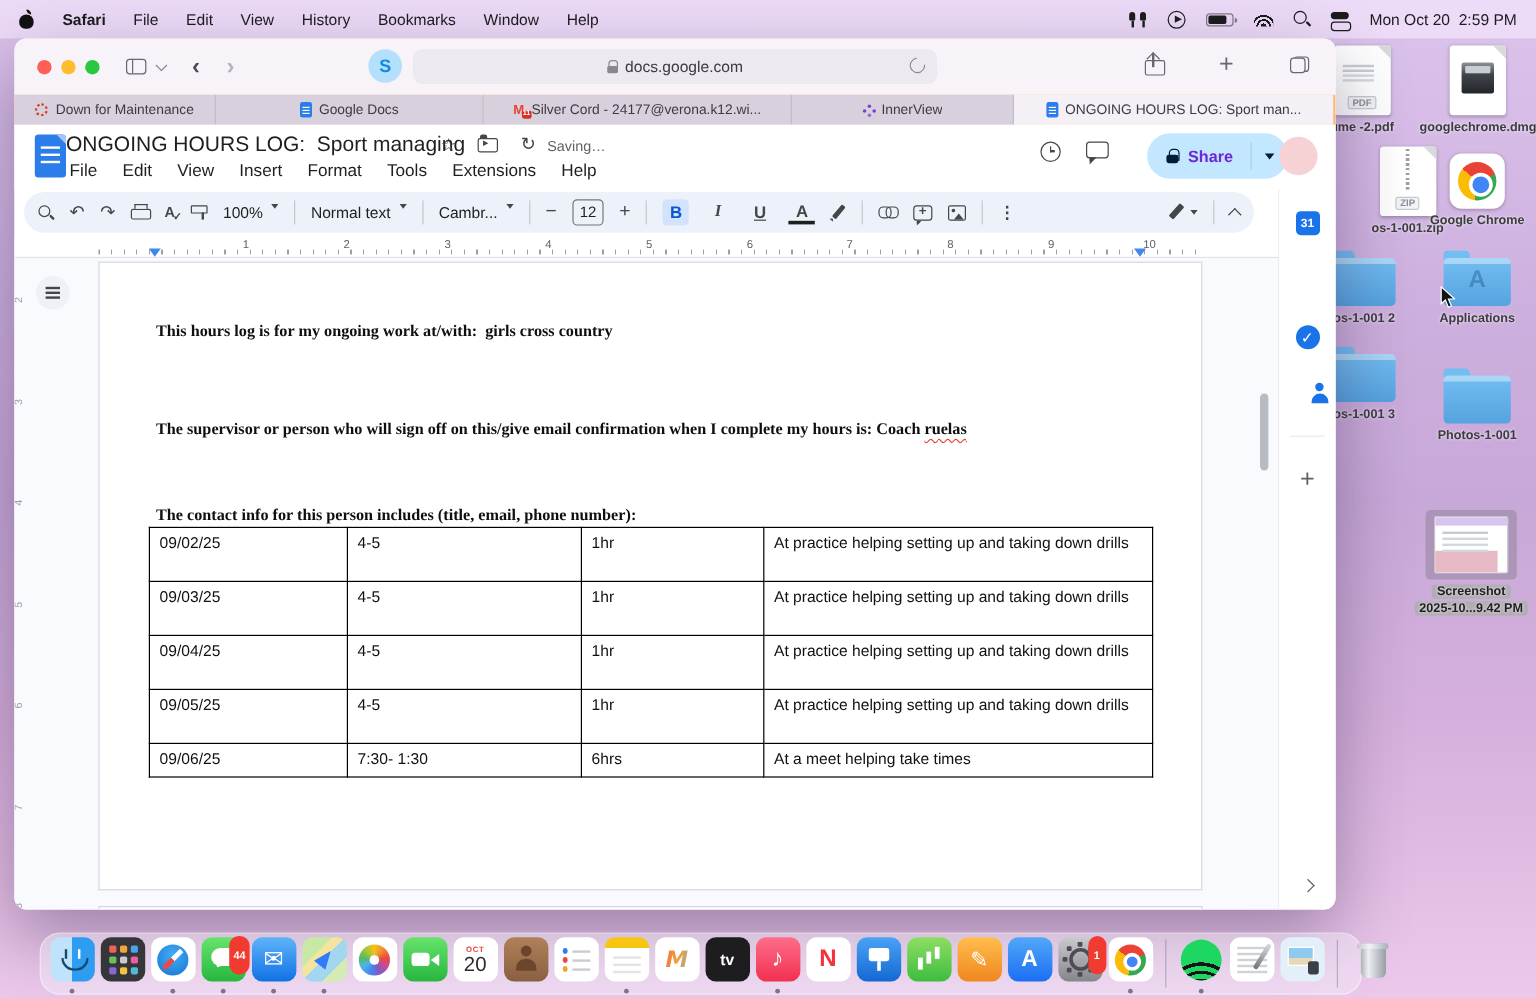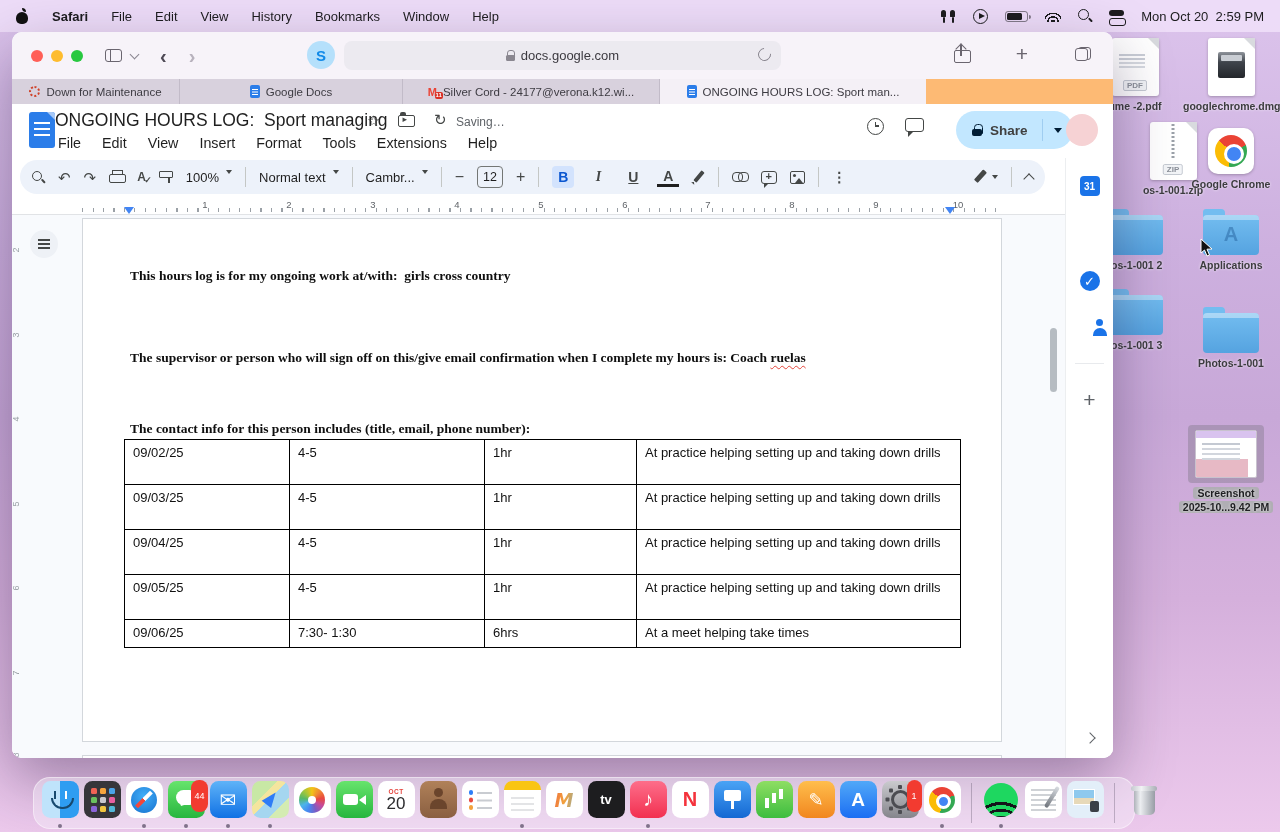--- a/index.html
+++ b/index.html
@@ -95,21 +95,21 @@
   .d-folder::after{content:"▸";position:absolute;left:3.5px;top:-2px;font-size:9px;color:#444746}
   .d-sync{position:absolute;left:422px;top:7px;font-size:15px;color:#444746}
   .d-saving{position:absolute;left:444px;top:11px;font-size:12px;color:#5f6368}
   .d-menus{position:absolute;left:46px;top:31px;display:flex;gap:21px;font-size:14.3px;color:#1f1f1f}
   .i-hist{position:absolute;left:855px;top:14px;width:17px;height:17px;border:1.7px solid #444746;border-radius:50%}
   .i-hist::before{content:"";position:absolute;left:6.5px;top:2.5px;width:1.7px;height:5px;background:#444746}
   .i-hist::after{content:"";position:absolute;left:6.5px;top:6.3px;width:4.5px;height:1.7px;background:#444746}
   .i-comm{position:absolute;left:893px;top:14px;width:19px;height:14px;border:1.7px solid #444746;border-radius:3px}
   .i-comm::after{content:"";position:absolute;left:2px;bottom:-6px;border:3px solid transparent;border-top-color:#444746;border-left-color:#444746}
   .d-share{position:absolute;left:944px;top:7px;height:38px;border-radius:19px;background:#c2e7ff;display:flex;align-items:center}
-  .d-share .main{display:flex;align-items:center;gap:8px;padding:0 14px 0 16px;font-size:13.5px;font-weight:bold;color:#404040}
+  .d-share .main{display:flex;align-items:center;gap:8px;padding:0 14px 0 16px;font-size:13.5px;font-weight:bold;color:#6d28d9}
   .d-share .lock2{width:10px;height:12px;position:relative}
   .d-share .lock2::before{content:"";position:absolute;left:1.5px;top:0;width:7px;height:8px;border:1.6px solid #001d35;border-radius:3.5px 3.5px 0 0}
   .d-share .lock2::after{content:"";position:absolute;left:0;top:5px;width:10px;height:7px;background:#001d35;border-radius:2px}
   .d-share .caretbox{border-left:1px solid #9fcdf1;padding:0 11px;height:22px;display:flex;align-items:center}
   .caret{width:0;height:0;border-left:4.5px solid transparent;border-right:4.5px solid transparent;border-top:5.5px solid #001d35}
   .avatar{position:absolute;left:1054px;top:10px;width:32px;height:32px;border-radius:50%;background:#f6d2d4}
 
   .d-toolbar{position:absolute;left:8px;top:56px;width:1025px;height:34px;background:#edf2fa;border-radius:17px;
     display:flex;align-items:center;padding:0 12px;gap:13px;color:#444746}
   .tb-sep{width:1px;height:20px;background:#c4c7c5;flex:none}
@@ -221,21 +221,21 @@
   .cursor{position:absolute;left:1200px;top:238px;width:13px;height:19px;z-index:40}
 
   
   .dock{position:absolute;left:33px;top:777px;width:1102px;height:52px;border-radius:17px;
     background:rgba(246,240,250,.45);border:1px solid rgba(255,255,255,.45);display:flex;align-items:center;padding:0 7px;gap:4px}
   .ditem{position:relative;width:38px;height:50px;display:flex;justify-content:center;flex:none}
   .ic{width:37px;height:37px;border-radius:8.5px;position:relative;margin-top:3px;flex:none}
   .ic::before,.ic::after{position:absolute;content:""}
   .run{position:absolute;bottom:0px;left:50%;transform:translateX(-50%);width:4px;height:4px;border-radius:50%;background:rgba(70,60,85,.65)}
   .dbadge{position:absolute;top:-1px;right:-3px;min-width:15px;height:15px;border-radius:8px;background:#f23b30;color:#fff;
-    font-size:9px;font-weight:normal;display:flex;align-items:center;justify-content:center;padding:16px 3px;z-index:2}
+    font-size:9px;font-weight:bold;display:flex;align-items:center;justify-content:center;padding:16px 3px;z-index:2}
   .dock-sep{width:1px;height:40px;background:rgba(60,55,75,.28);margin:0 6px;flex:none}
   .ic-finder{background:linear-gradient(90deg,#bfe3fb 0 49%,#2e9df1 49%)}
   .ic-finder::before{left:12px;top:10px;width:2px;height:8px;background:#17496e;box-shadow:11px 0 #fff}
   .ic-finder::after{left:9px;top:17px;width:19px;height:9px;border:2px solid #17496e;border-top:none;border-radius:0 0 11px 11px}
   .ic-launch{background:#36363a}
   .ic-launch::before{left:7px;top:7px;width:6px;height:6px;border-radius:1.5px;background:#ef6355;
     box-shadow:9px 0 0 #f5a43c,18px 0 0 #4aa3e8,0 9px 0 #69c15e,9px 9px 0 #c9c9ce,18px 9px 0 #e95fa0,0 18px 0 #8a65d8,9px 18px 0 #f0c63f,18px 18px 0 #52b8d8}
   .ic-safari{background:#fff}
   .ic-safari::before{left:5.5px;top:5.5px;width:26px;height:26px;border-radius:50%;background:radial-gradient(circle at 50% 35%,#41aef8,#1772cf)}
   .ic-safari::after{left:16.5px;top:8px;width:4px;height:21px;background:linear-gradient(180deg,#fff 0 50%,#f4463a 50%);transform:rotate(45deg)}
@@ -419,20 +419,24 @@
         <span class="lbl">Down for Maintenance</span>
       </div>
       <div class="tab" style="width:223px">
         <span class="t-docs"></span>
         <span class="lbl">Google Docs</span>
       </div>
       <div class="tab" style="width:257px">
         <span class="t-gmail">M<i>11</i></span>
         <span class="lbl">Silver Cord - 24177@verona.k12.wi...</span>
       </div>
+      <div class="tab" style="width:185px">
+        <span class="t-inner"></span>
+        <span class="lbl">InnerView</span>
+      </div>
       <div class="tab active" style="width:266px;border-right:none">
         <span class="t-docs"></span>
         <span class="lbl">ONGOING HOURS LOG: Sport man...</span>
       </div>
     </div>
 
     <div class="docs">
 
       <div class="d-head">
         <div class="d-logo"></div>

